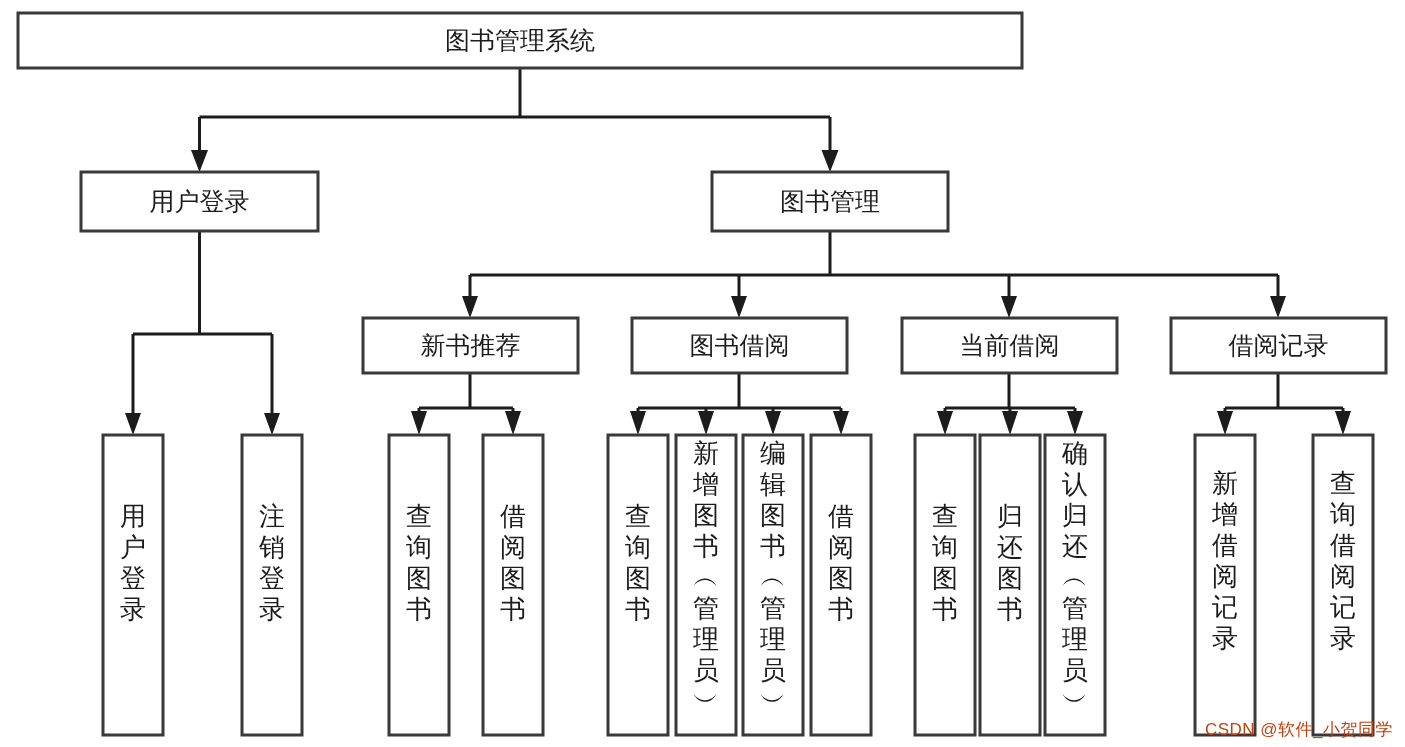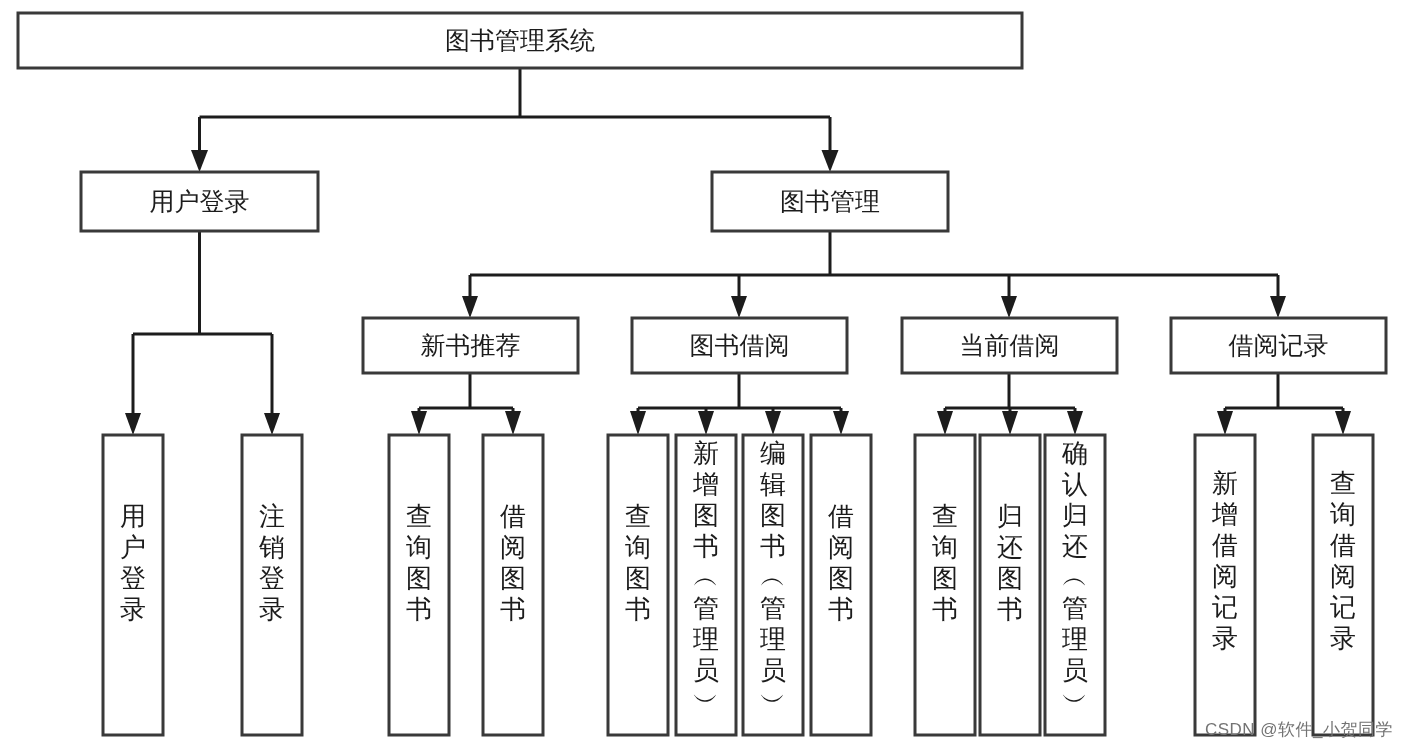--- a/index.html
+++ b/index.html
@@ -54,21 +54,21 @@
     font-size: 26px;
     fill: #1c1c1c;
     text-anchor: middle;
   }
   .watermark {
     position: absolute;
     right: 12px;
     bottom: 6px;
     font-family: "Liberation Sans", "DejaVu Sans", sans-serif;
     font-size: 17px;
-    color: #737373;
+    color: #c2410c;
     letter-spacing: 0.5px;
     white-space: nowrap;
     user-select: none;
   }
 </style>
 </head>
 <body>
 
 <div id="diagram-root">
 

